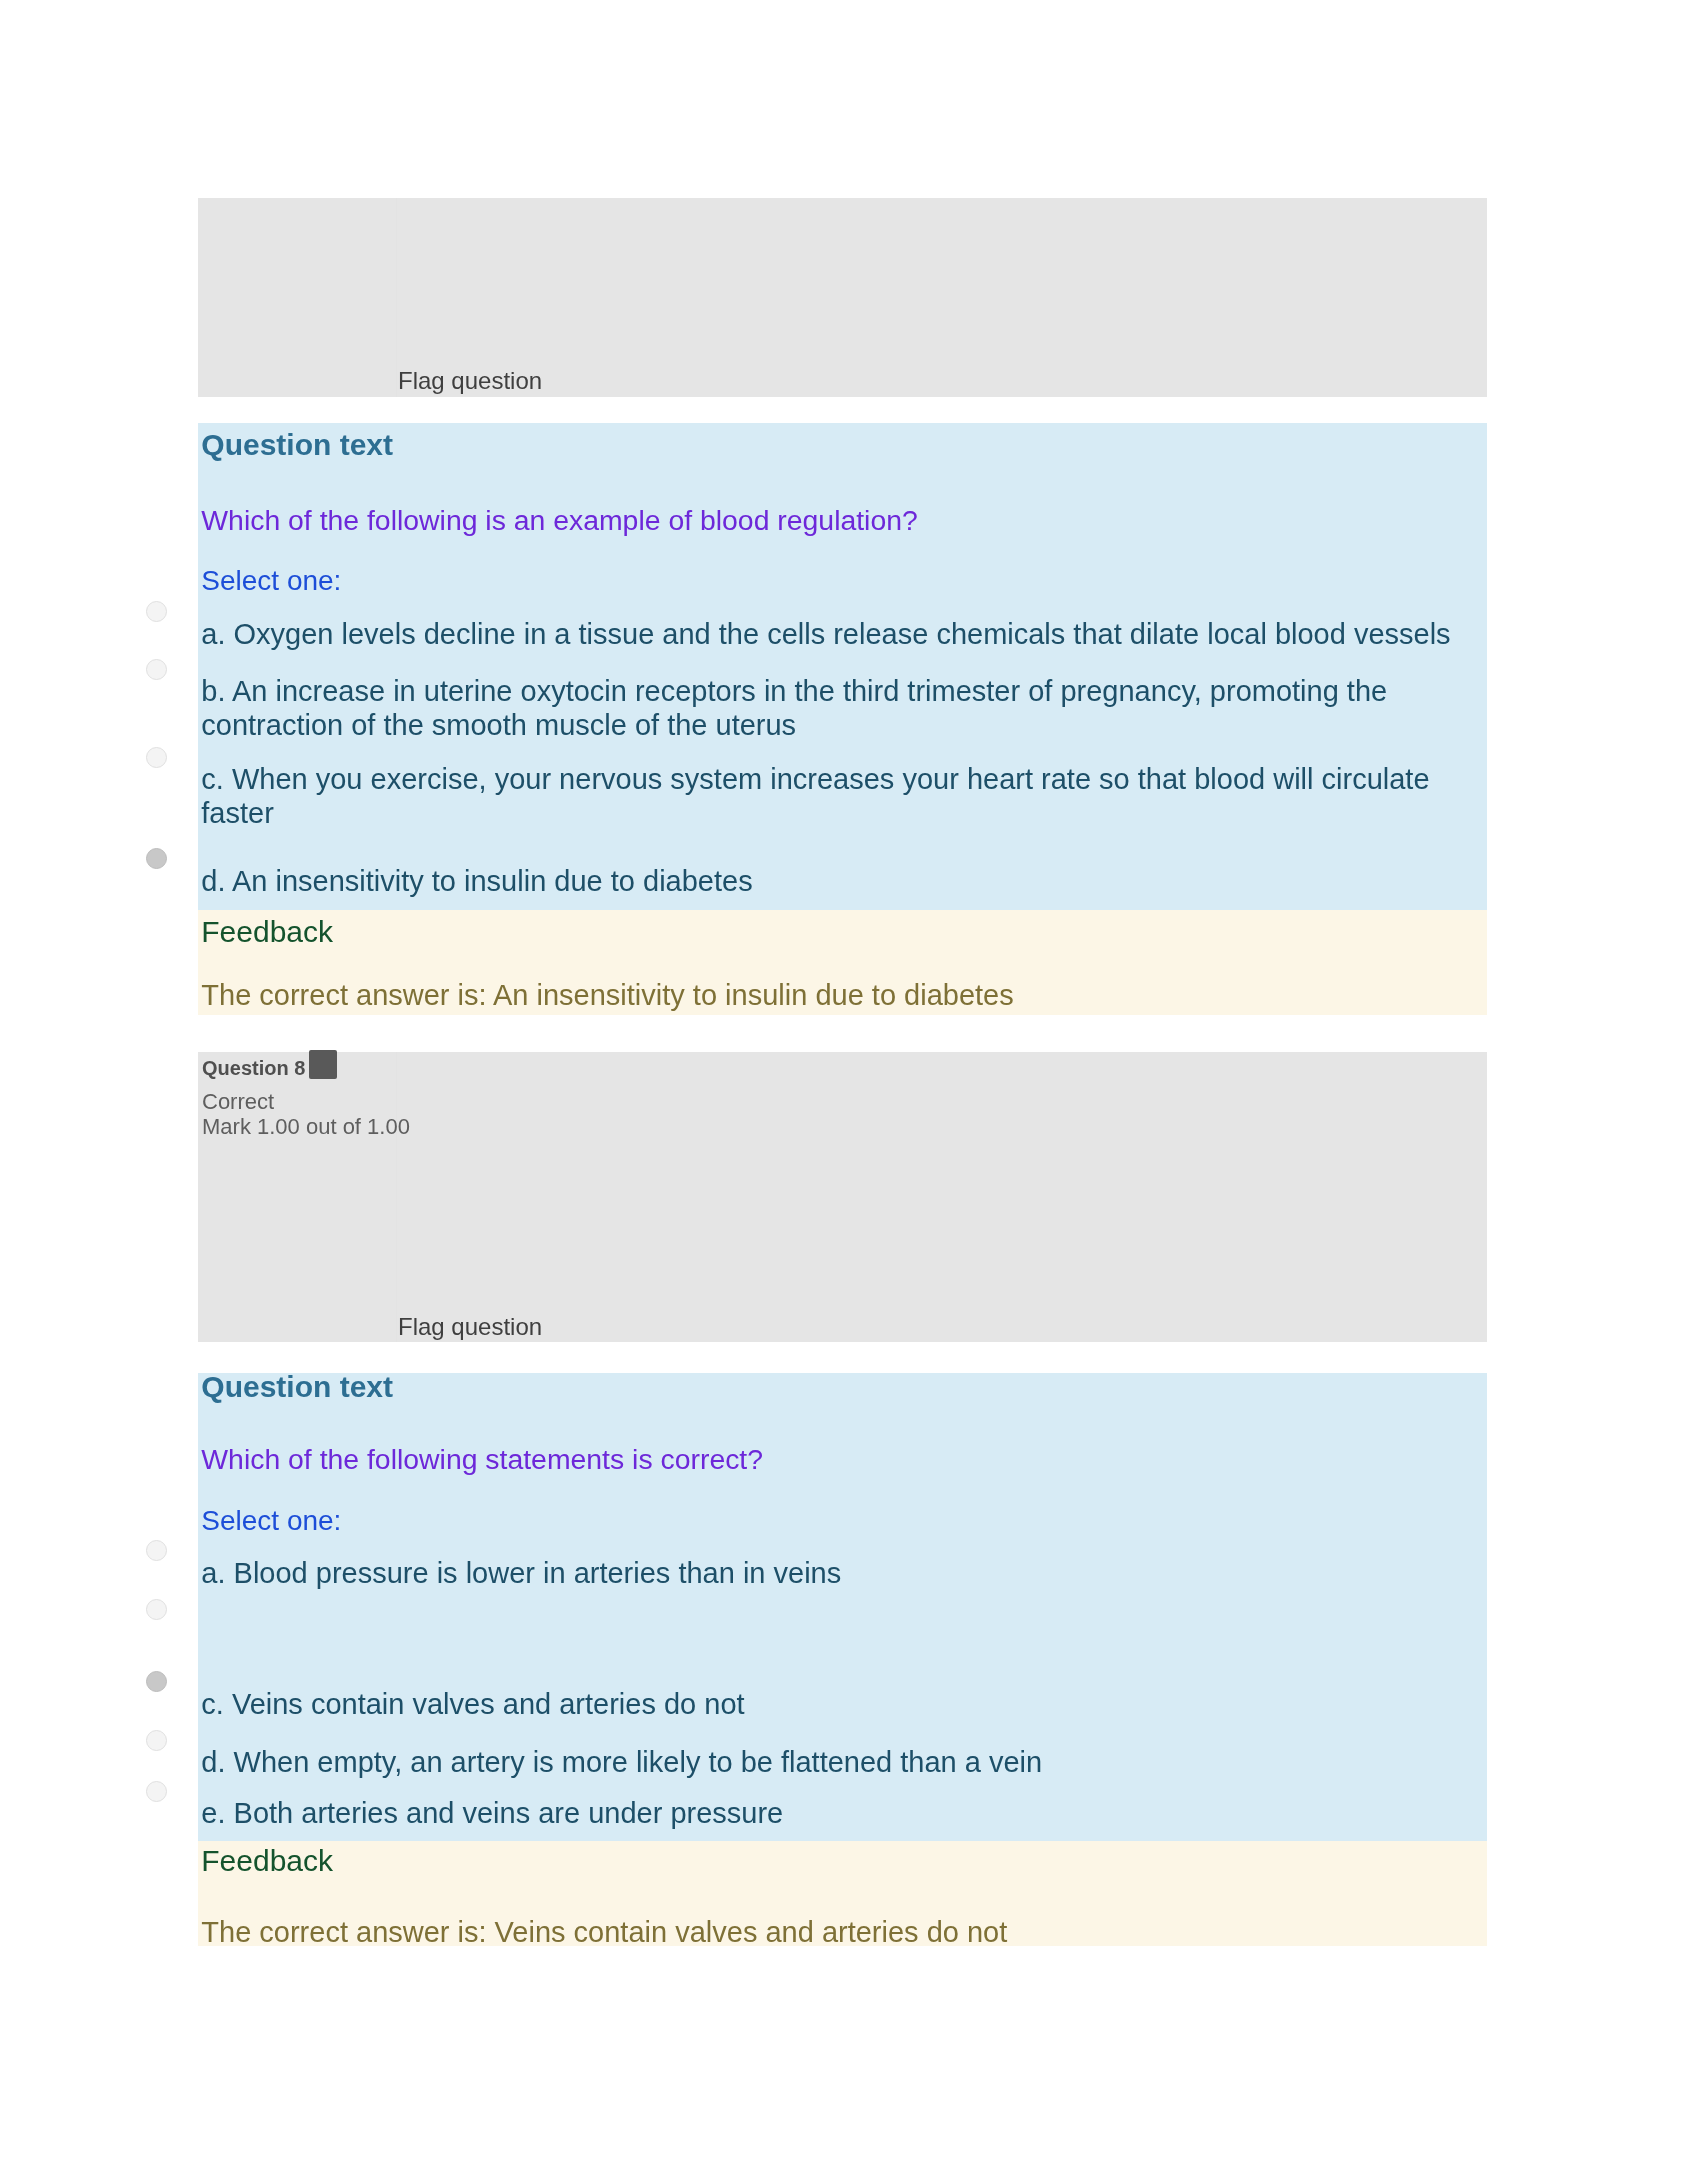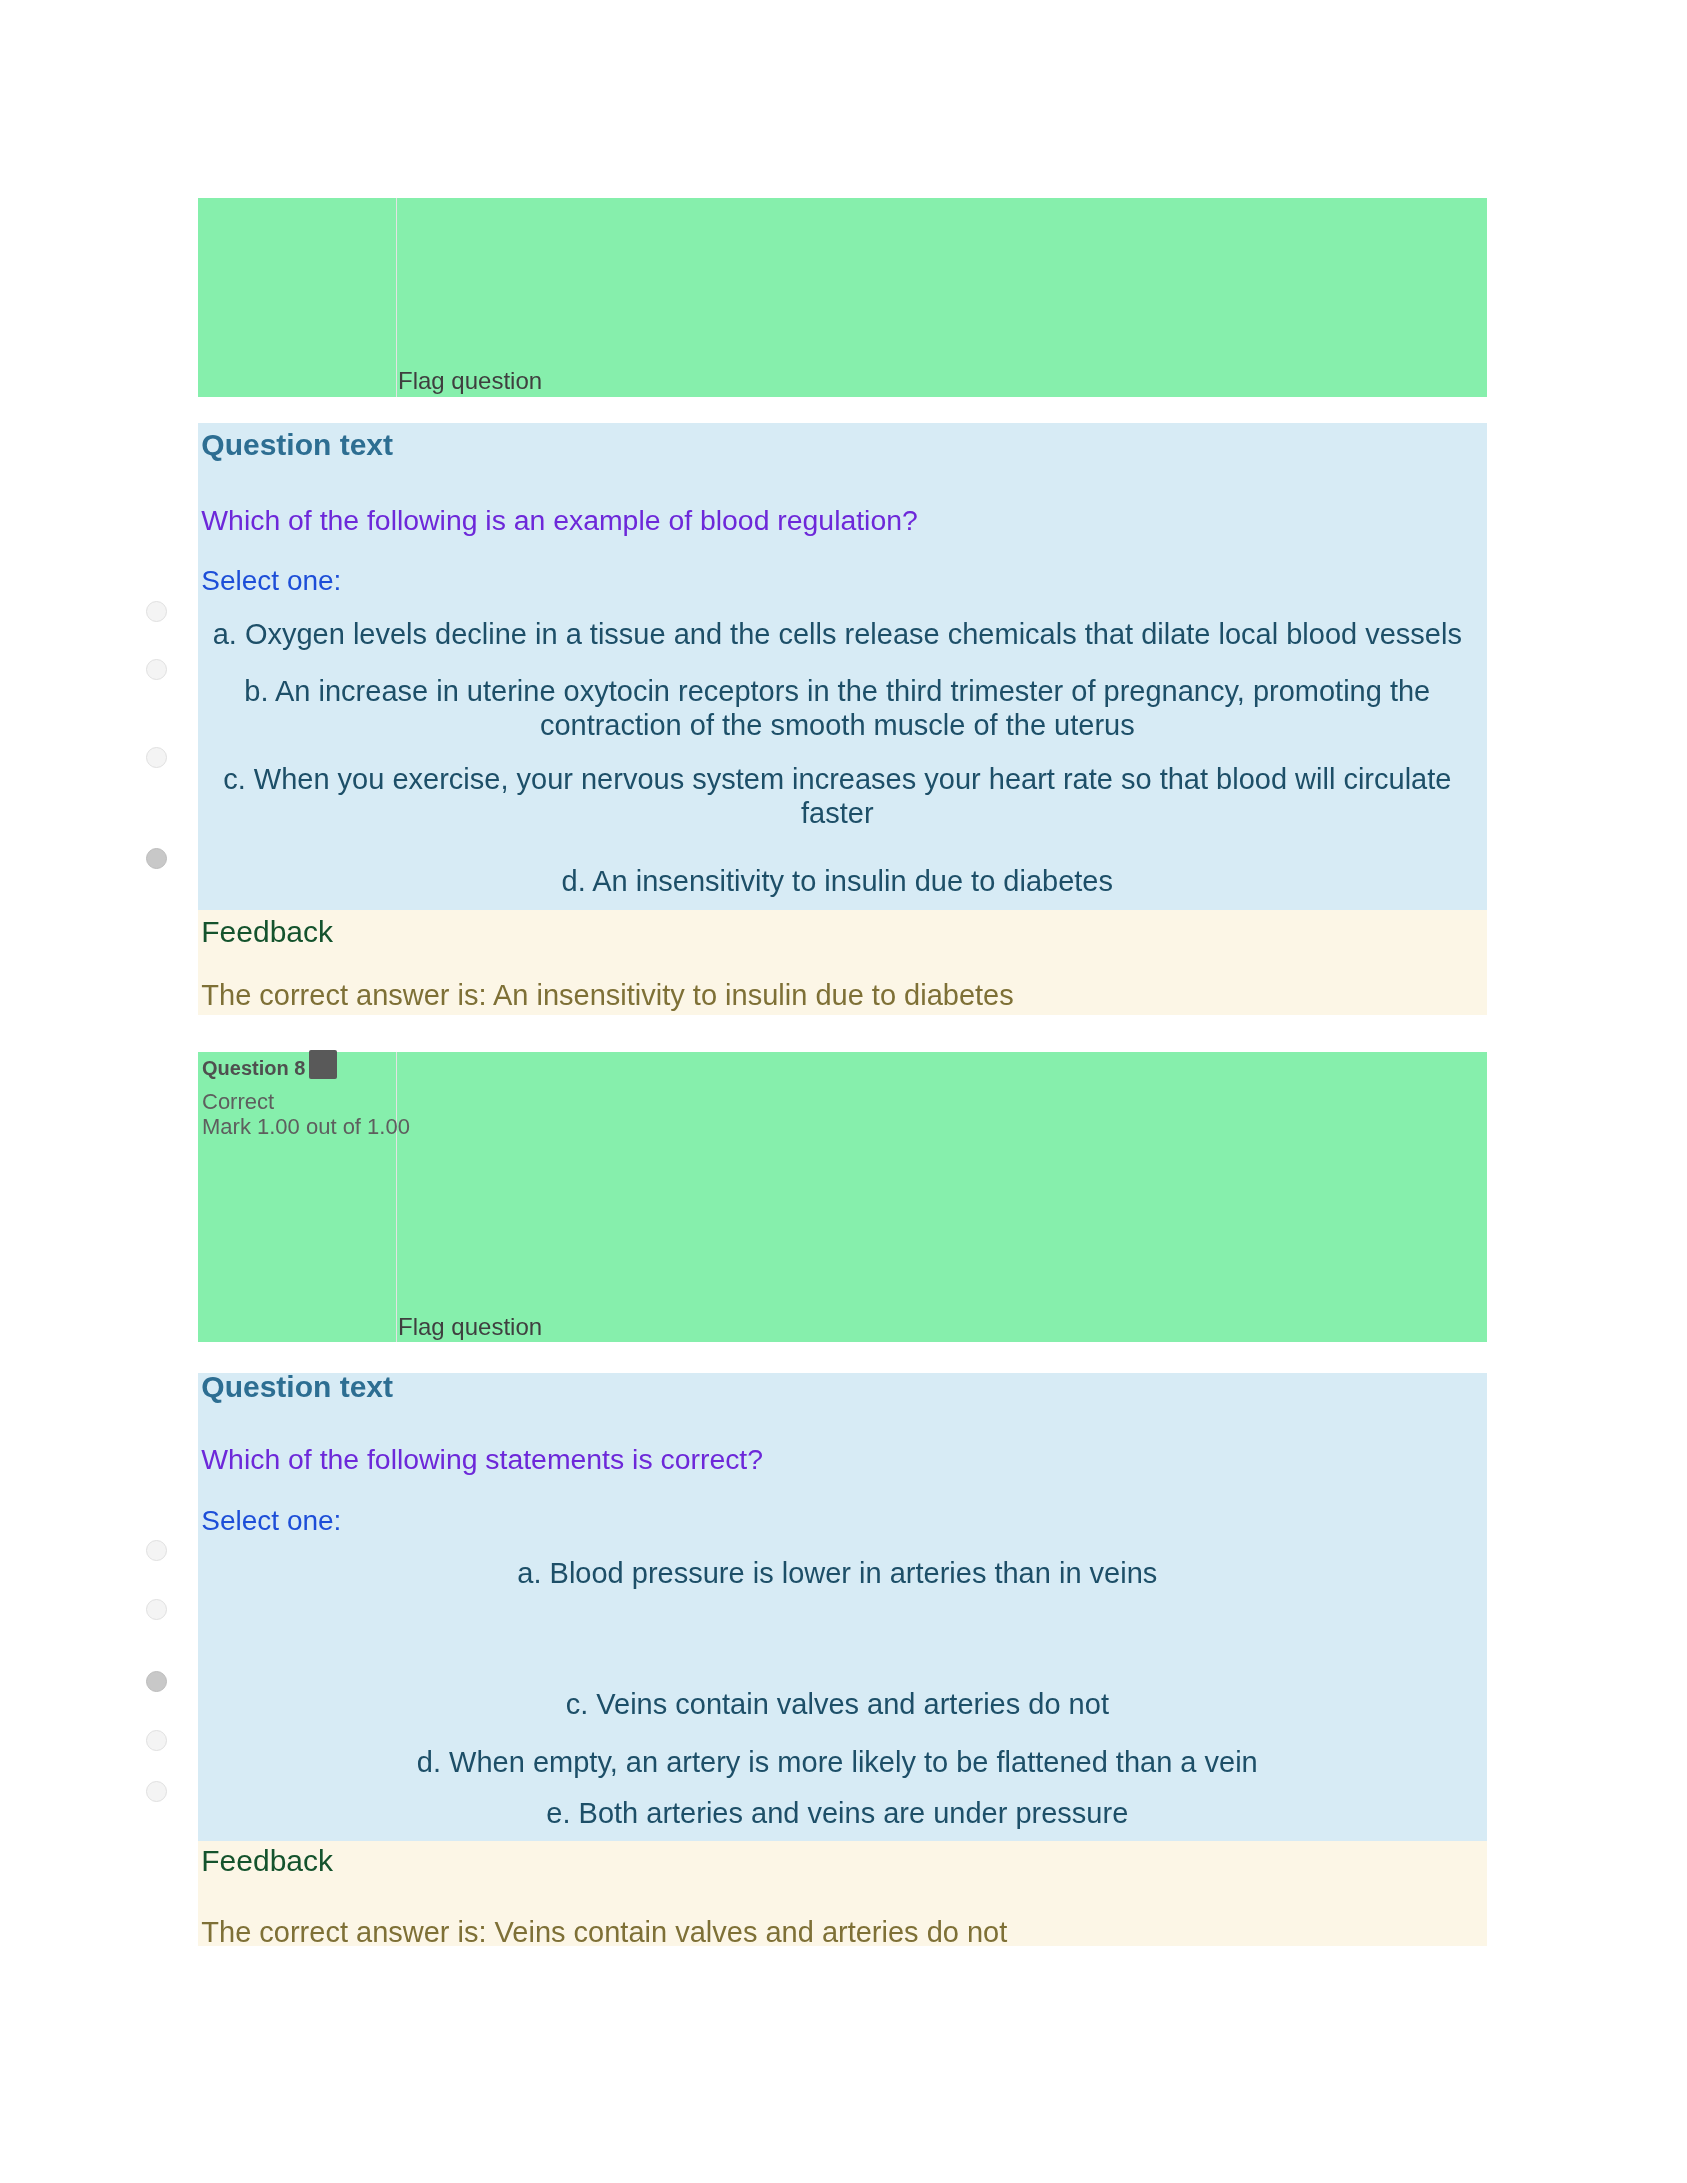--- a/index.html
+++ b/index.html
@@ -2,34 +2,34 @@
 <html style="font-size:10.6px"><head>
 <meta charset="utf-8">
 <style>
   html,body{margin:0;padding:0;background:#ffffff;}
   body{width:1687px;height:2183px;font-family:"Liberation Sans",sans-serif;}
   .page{position:relative;width:1687px;height:2183px;overflow:hidden;background:#fff;}
 
   .abs{position:absolute;}
 
   
-  .qinfo{background:#86efac;box-sizing:border-box;}
+  .qinfo{background:#e5e5e5;box-sizing:border-box;}
   .qinfo .divider{position:absolute;top:0;width:1.3px;background:#e3e3e3;}
   .qno{position:absolute;font-weight:bold;font-size:20px;color:#4f4f4f;white-space:nowrap;}
   .glyph{position:absolute;left:107px;top:-6.6px;width:28px;height:29px;background:#595959;border-radius:2px;}
   .qstate{position:absolute;font-size:22px;color:#5e5e5e;white-space:nowrap;}
   .qmark{position:absolute;font-size:22px;color:#5e5e5e;white-space:nowrap;}
   .flagq{position:absolute;font-size:24px;color:#3f3f3f;white-space:nowrap;}
 
   
   .qtext{background:#d7ebf5;box-sizing:border-box;}
   .qt-label{position:absolute;color:#2d6e92;font-weight:bold;font-size:30px;}
   .qt-body{position:absolute;color:#6d28d9;font-size:28.4px;}
   .qt-select{position:absolute;color:#1d4ed8;font-size:28px;}
-  .ans{position:absolute;color:#1d4f68;font-size:29px;line-height:34px;text-align:center;}
+  .ans{position:absolute;color:#1d4f68;font-size:29px;line-height:34px;}
 
   
   .radio{position:absolute;width:21px;height:21px;border-radius:50%;
          background:#f4f4f4;border:0.7px solid #e0e0e0;box-sizing:border-box;}
   .radio.sel{background:#c8c8c8;border:0.7px solid #bcbcbc;}
 
   
   .fb{background:#fcf6e6;box-sizing:border-box;}
   .fb-label{position:absolute;color:#14532d;font-weight:normal;font-size:30px;}
   .fb-body{position:absolute;color:#7e7036;font-size:29px;}

